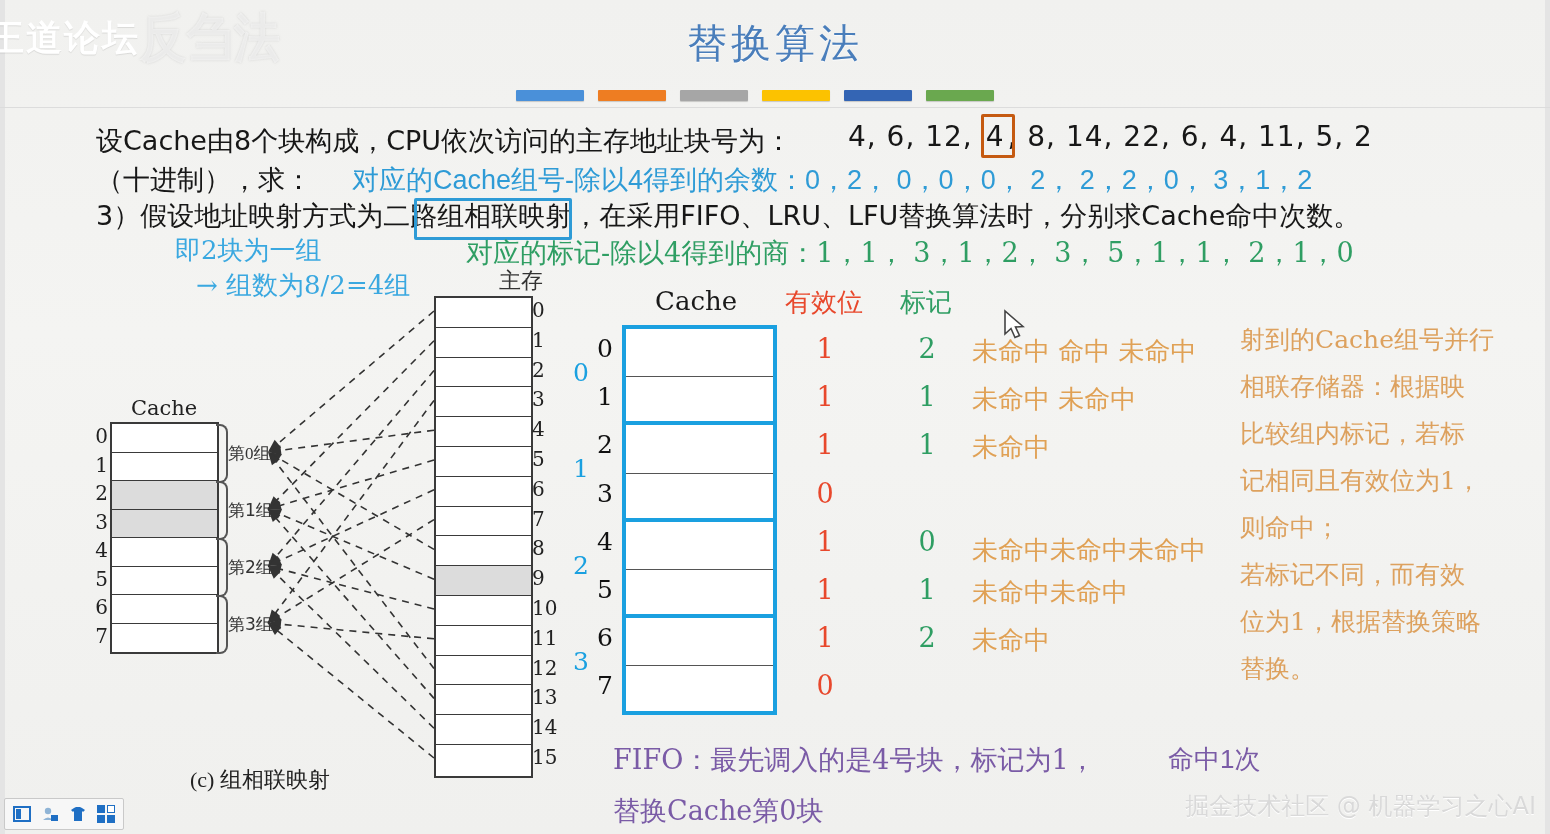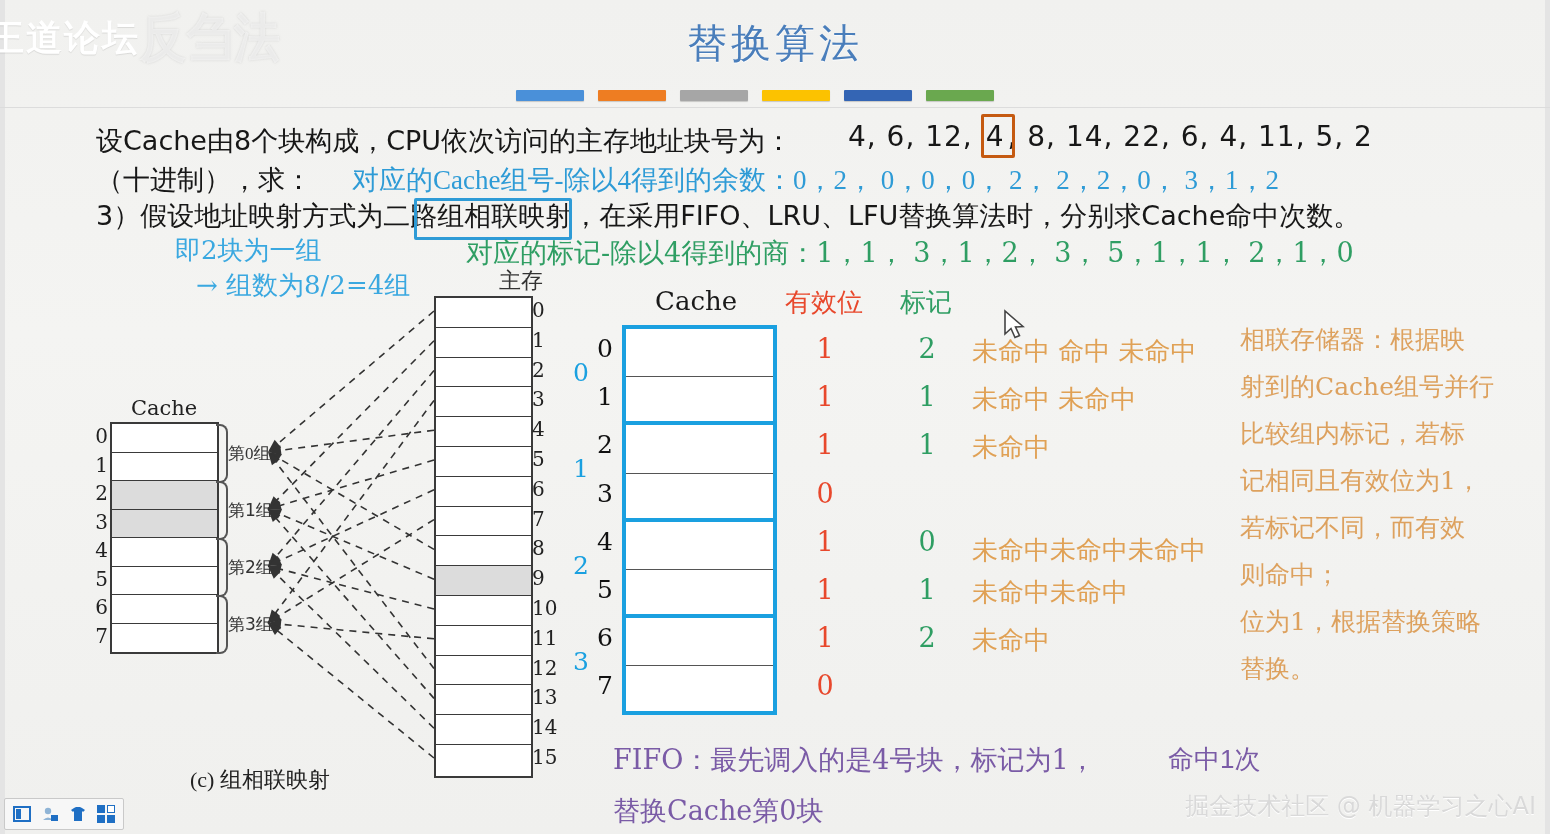--- a/index.html
+++ b/index.html
@@ -38,21 +38,21 @@
   .L2{left:96px;top:162px;font-size:27px;color:#171717;}
   .L3{left:96px;top:198px;font-size:27px;color:#171717;}
 
   .seq{position:absolute;left:848px;top:120px;font-size:28px;color:#171717;
        letter-spacing:1px;font-family:"DejaVu Sans",sans-serif;white-space:nowrap;}
   .seq .hl{position:relative;display:inline-block;padding:0 3px;}
   .seq .hl::after{content:"";position:absolute;left:-2px;top:-6px;width:28px;height:38px;
        border:3px solid #c55a11;border-radius:2px;}
 
   .blueline{position:absolute;left:352px;top:162px;font-size:27px;color:#2e9bd6;
-       font-family:Liberation Serif, serif;white-space:nowrap;}
+       font-family:Liberation Sans, sans-serif;white-space:nowrap;}
   .greenline{position:absolute;left:466px;top:235px;font-size:27px;color:#2f9e63;
        font-family:"DejaVu Serif","Liberation Serif",serif;white-space:nowrap;text-align:right;}
 
   .note-blue1{position:absolute;left:175px;top:233px;font-size:26px;color:#3aa8e0;
        font-family:"DejaVu Serif","Liberation Serif",serif;white-space:nowrap;}
   .note-blue2{position:absolute;left:196px;top:268px;font-size:26px;color:#3aa8e0;
        font-family:"DejaVu Serif","Liberation Serif",serif;white-space:nowrap;}
 
   .boxmark{position:absolute;left:414px;top:198px;width:152px;height:36px;
        border:3px solid #2e9bd6;border-radius:2px;}
@@ -360,26 +360,26 @@
       <div class="hm" style="left: 972px; top: 533px;">未命中未命中未命中</div>
       <div class="hm" style="left: 972px; top: 575px;">未命中未命中</div>
       <div class="hm" style="left: 972px; top: 623.2px;">未命中</div>
     </div>
 
   <svg class="cursor" width="26" height="34">
     <path d="M2 2 L2 25 L8 19.5 L12 28.5 L16.5 26.5 L12.5 18 L20 17.5 Z" fill="#ffffff" stroke="#444" stroke-width="1.6"></path>
   </svg>
 
   <div class="expl" id="explWrap">
+      <div>射到的Cache组号并行</div>
       <div>相联存储器：根据映</div>
-      <div>射到的Cache组号并行</div>
       <div>比较组内标记，若标</div>
       <div>记相同且有效位为1，</div>
+      <div>则命中；</div>
       <div>若标记不同，而有效</div>
-      <div>则命中；</div>
       <div>位为1，根据替换策略</div>
       <div>替换。</div>
     </div>
 
   <div class="fifo1">FIFO：最先调入的是4号块，标记为1，</div>
   <div class="fifo2">替换Cache第0块</div>
   <div class="fifo-hit">命中1次</div>
 
   <div class="toolbar">
     <svg class="ticon" viewBox="0 0 18 18">

